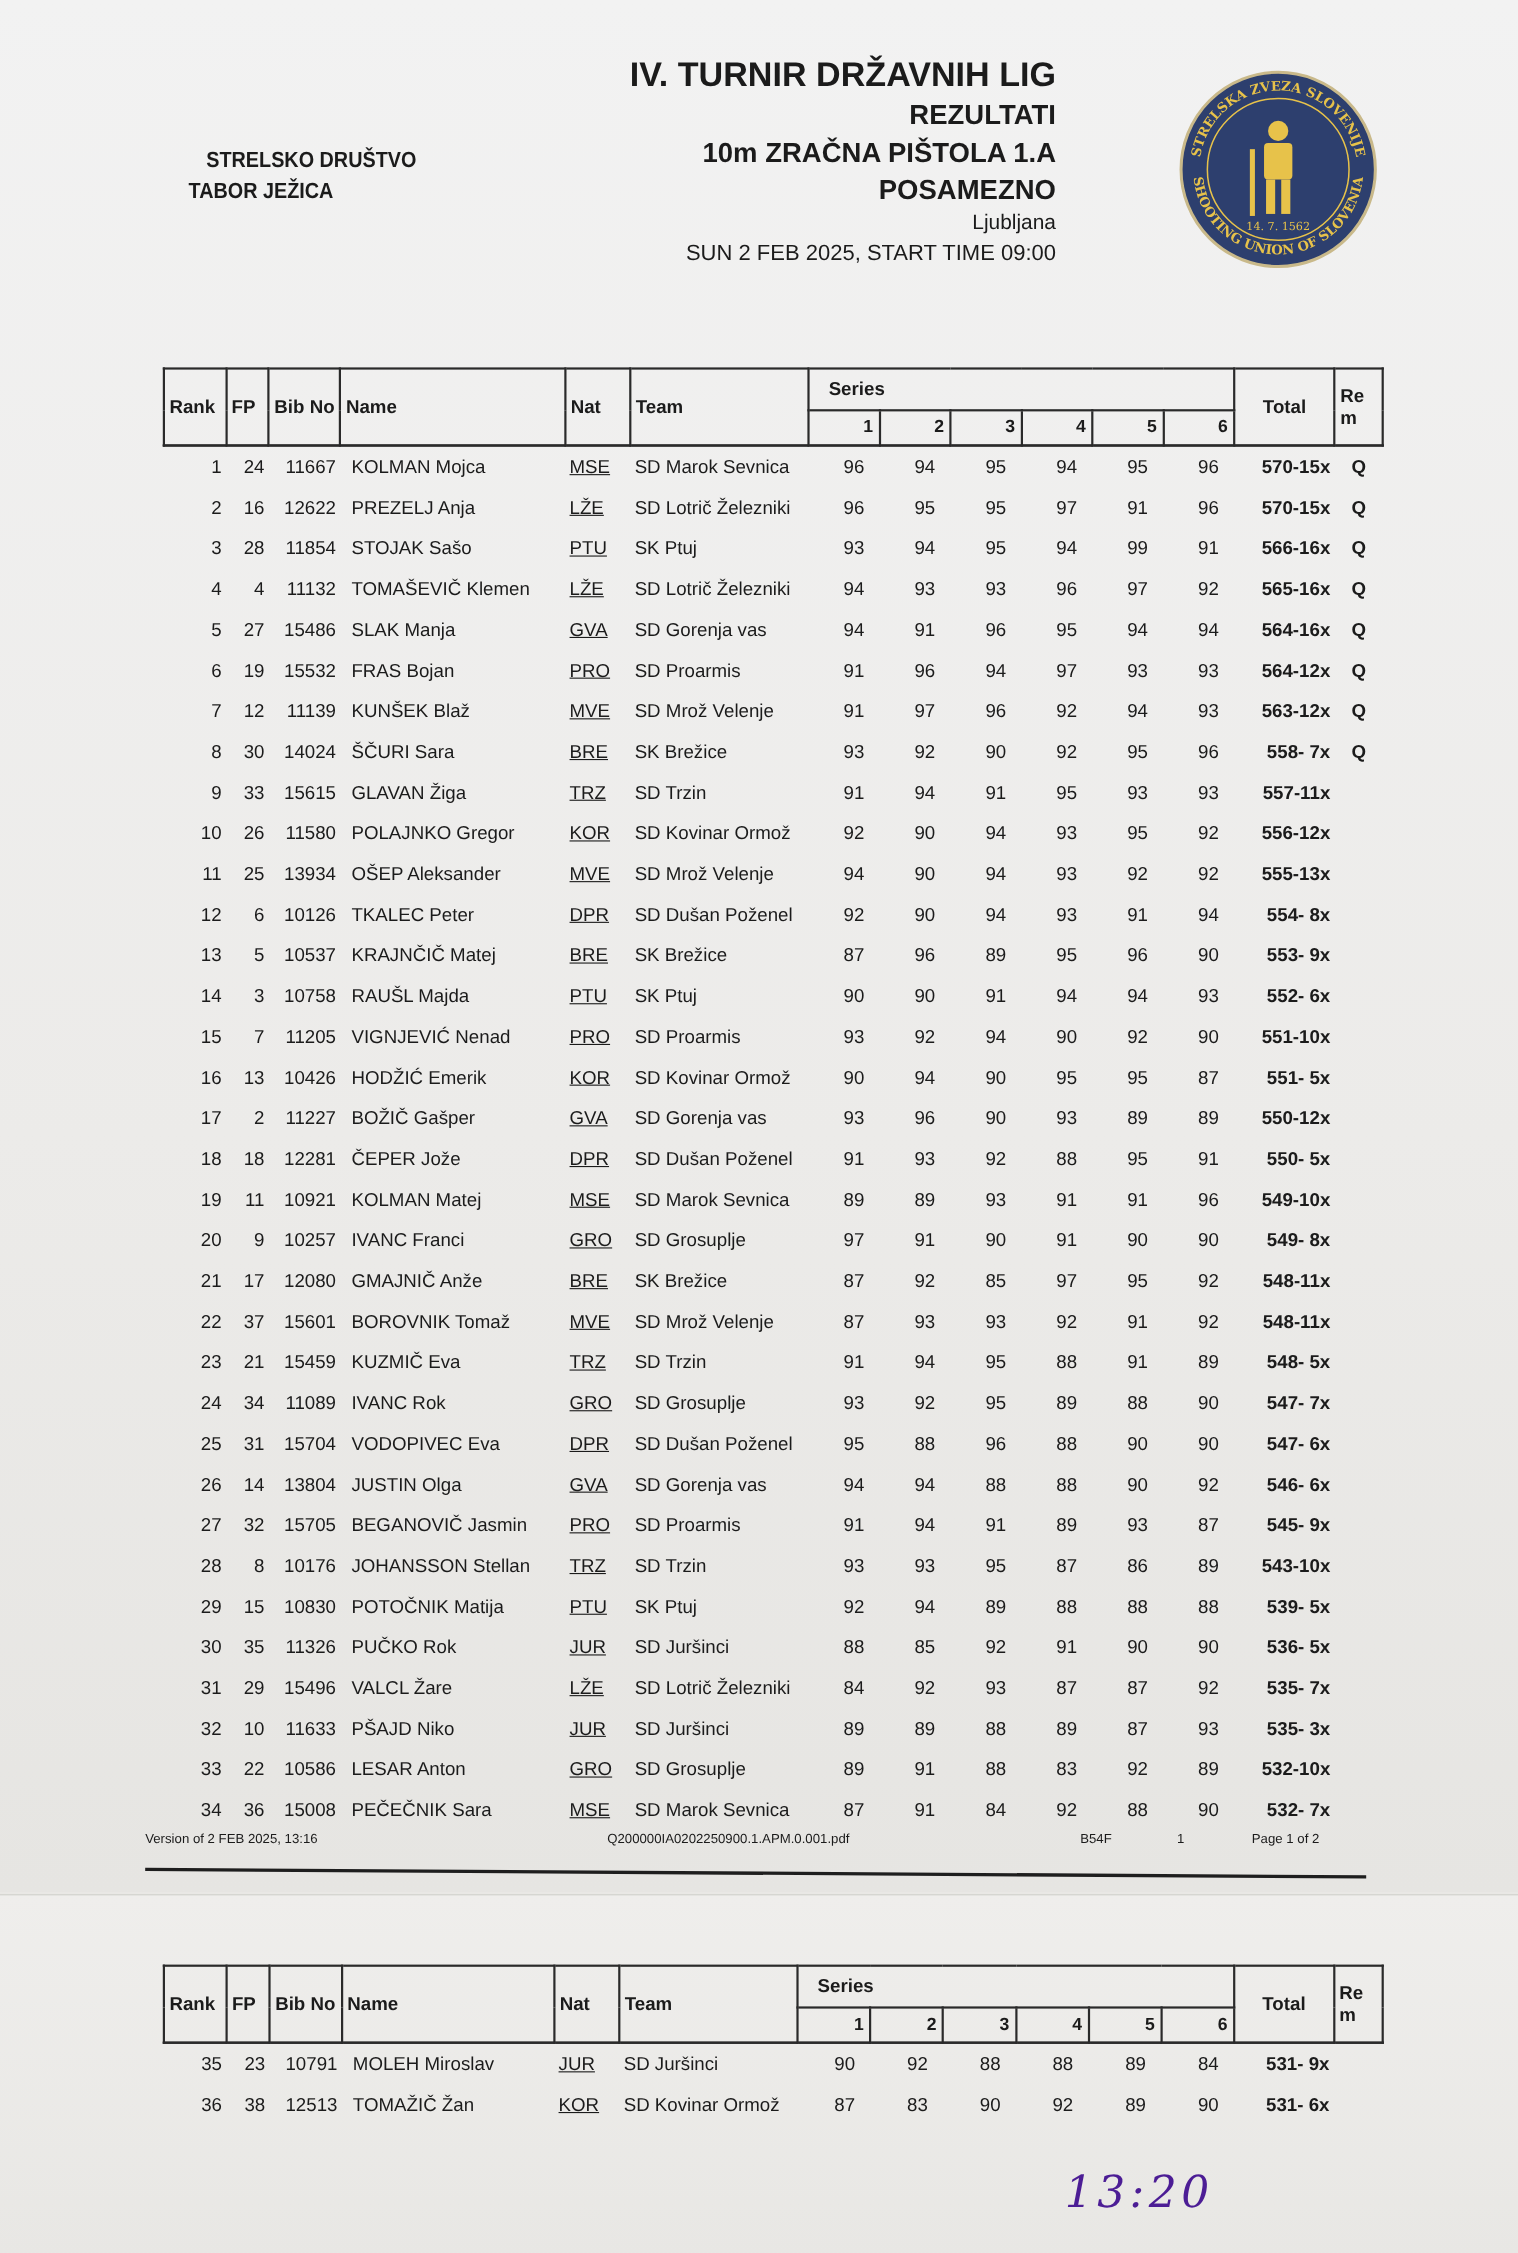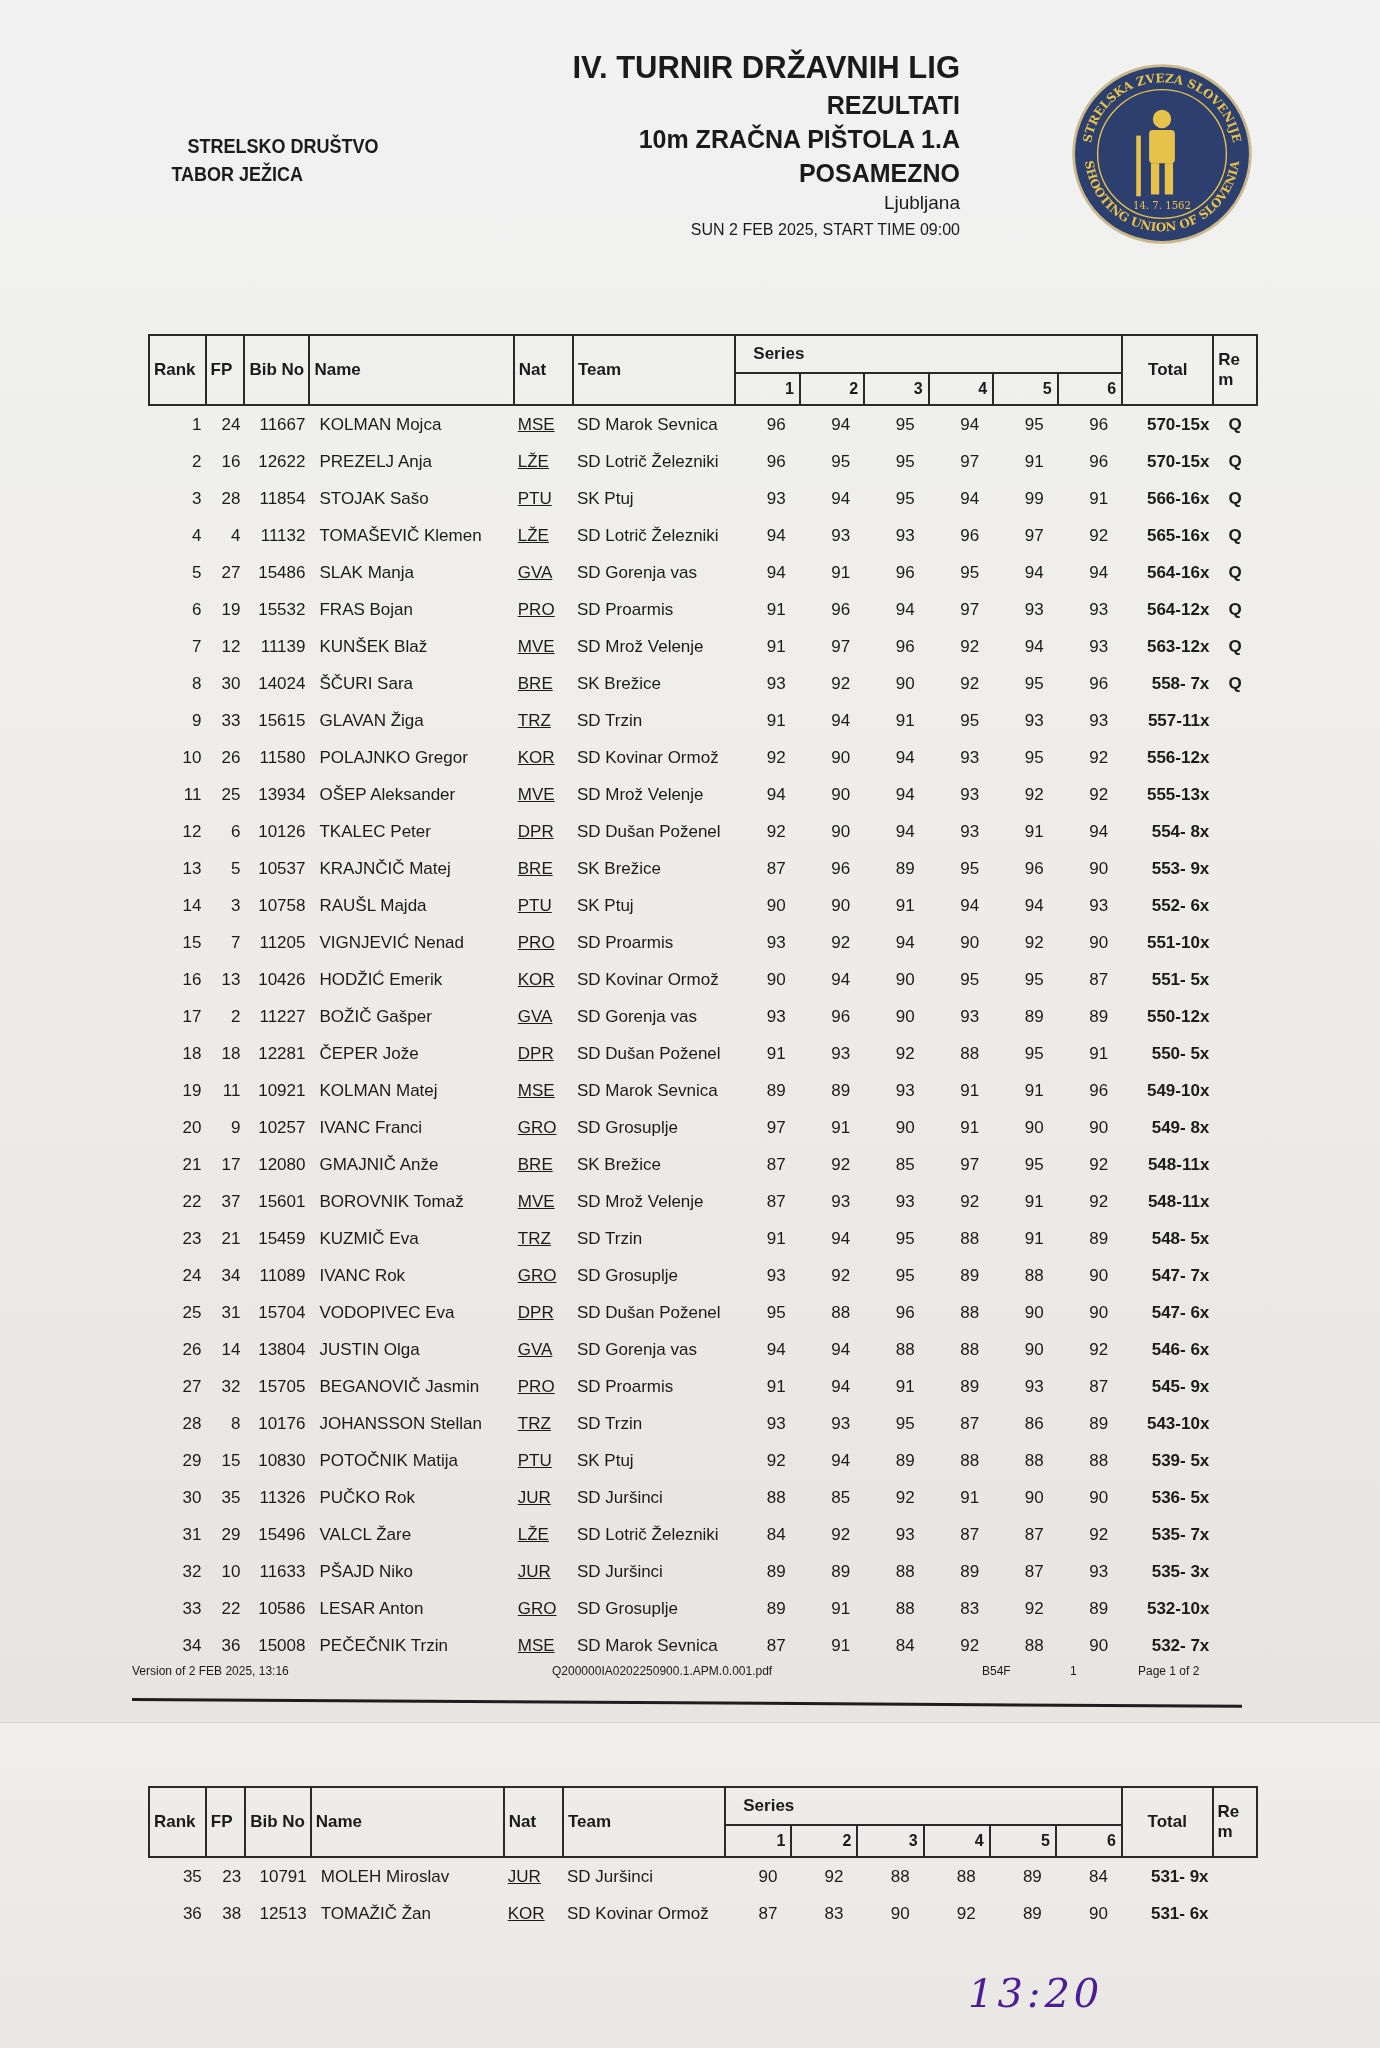--- a/index.html
+++ b/index.html
@@ -23,21 +23,21 @@
     position:absolute; left:148px; top:132px; width:300px;
     text-align:center; font-weight:bold; font-size:20px; line-height:28px;
     transform:scaleX(0.9); transform-origin:left top;
   }
   .titles {
     position:absolute; left:440px; top:48px; width:520px; text-align:right;
   }
   .titles .t1 { font-size:31px; font-weight:bold; line-height:40px; }
   .titles .t2 { font-size:25px; font-weight:bold; line-height:34px; }
   .titles .t3 { font-size:19px; line-height:26px; }
-  .titles .t4 { font-size:16px; line-height:28px; }
+  .titles .t4 { font-size:20px; line-height:28px; }
   .seal {
     position:absolute; left:1070px; top:62px; width:184px; height:184px;
   }
   .results {
     position:absolute; left:148px; top:334px; width:1110px;
     border-collapse:collapse; font-size:17px;
   }
   .results th {
     border:2px solid #2a2a2a; font-weight:bold; font-size:17px;
     text-align:left; padding:2px 4px; vertical-align:middle;
@@ -654,21 +654,21 @@
           <td class="c-s">83</td>
           <td class="c-s">92</td>
           <td class="c-s">89</td>
           <td class="c-total">532-10x</td>
           <td class="c-rem"></td>
         </tr>
         <tr>
           <td class="c-rank">34</td>
           <td class="c-fp">36</td>
           <td class="c-bib">15008</td>
-          <td class="c-name">PEČEČNIK Trzin</td>
+          <td class="c-name">PEČEČNIK Sara</td>
           <td class="c-nat">MSE</td>
           <td class="c-team">SD Marok Sevnica</td>
           <td class="c-s">87</td>
           <td class="c-s">91</td>
           <td class="c-s">84</td>
           <td class="c-s">92</td>
           <td class="c-s">88</td>
           <td class="c-s">90</td>
           <td class="c-total">532- 7x</td>
           <td class="c-rem"></td>

